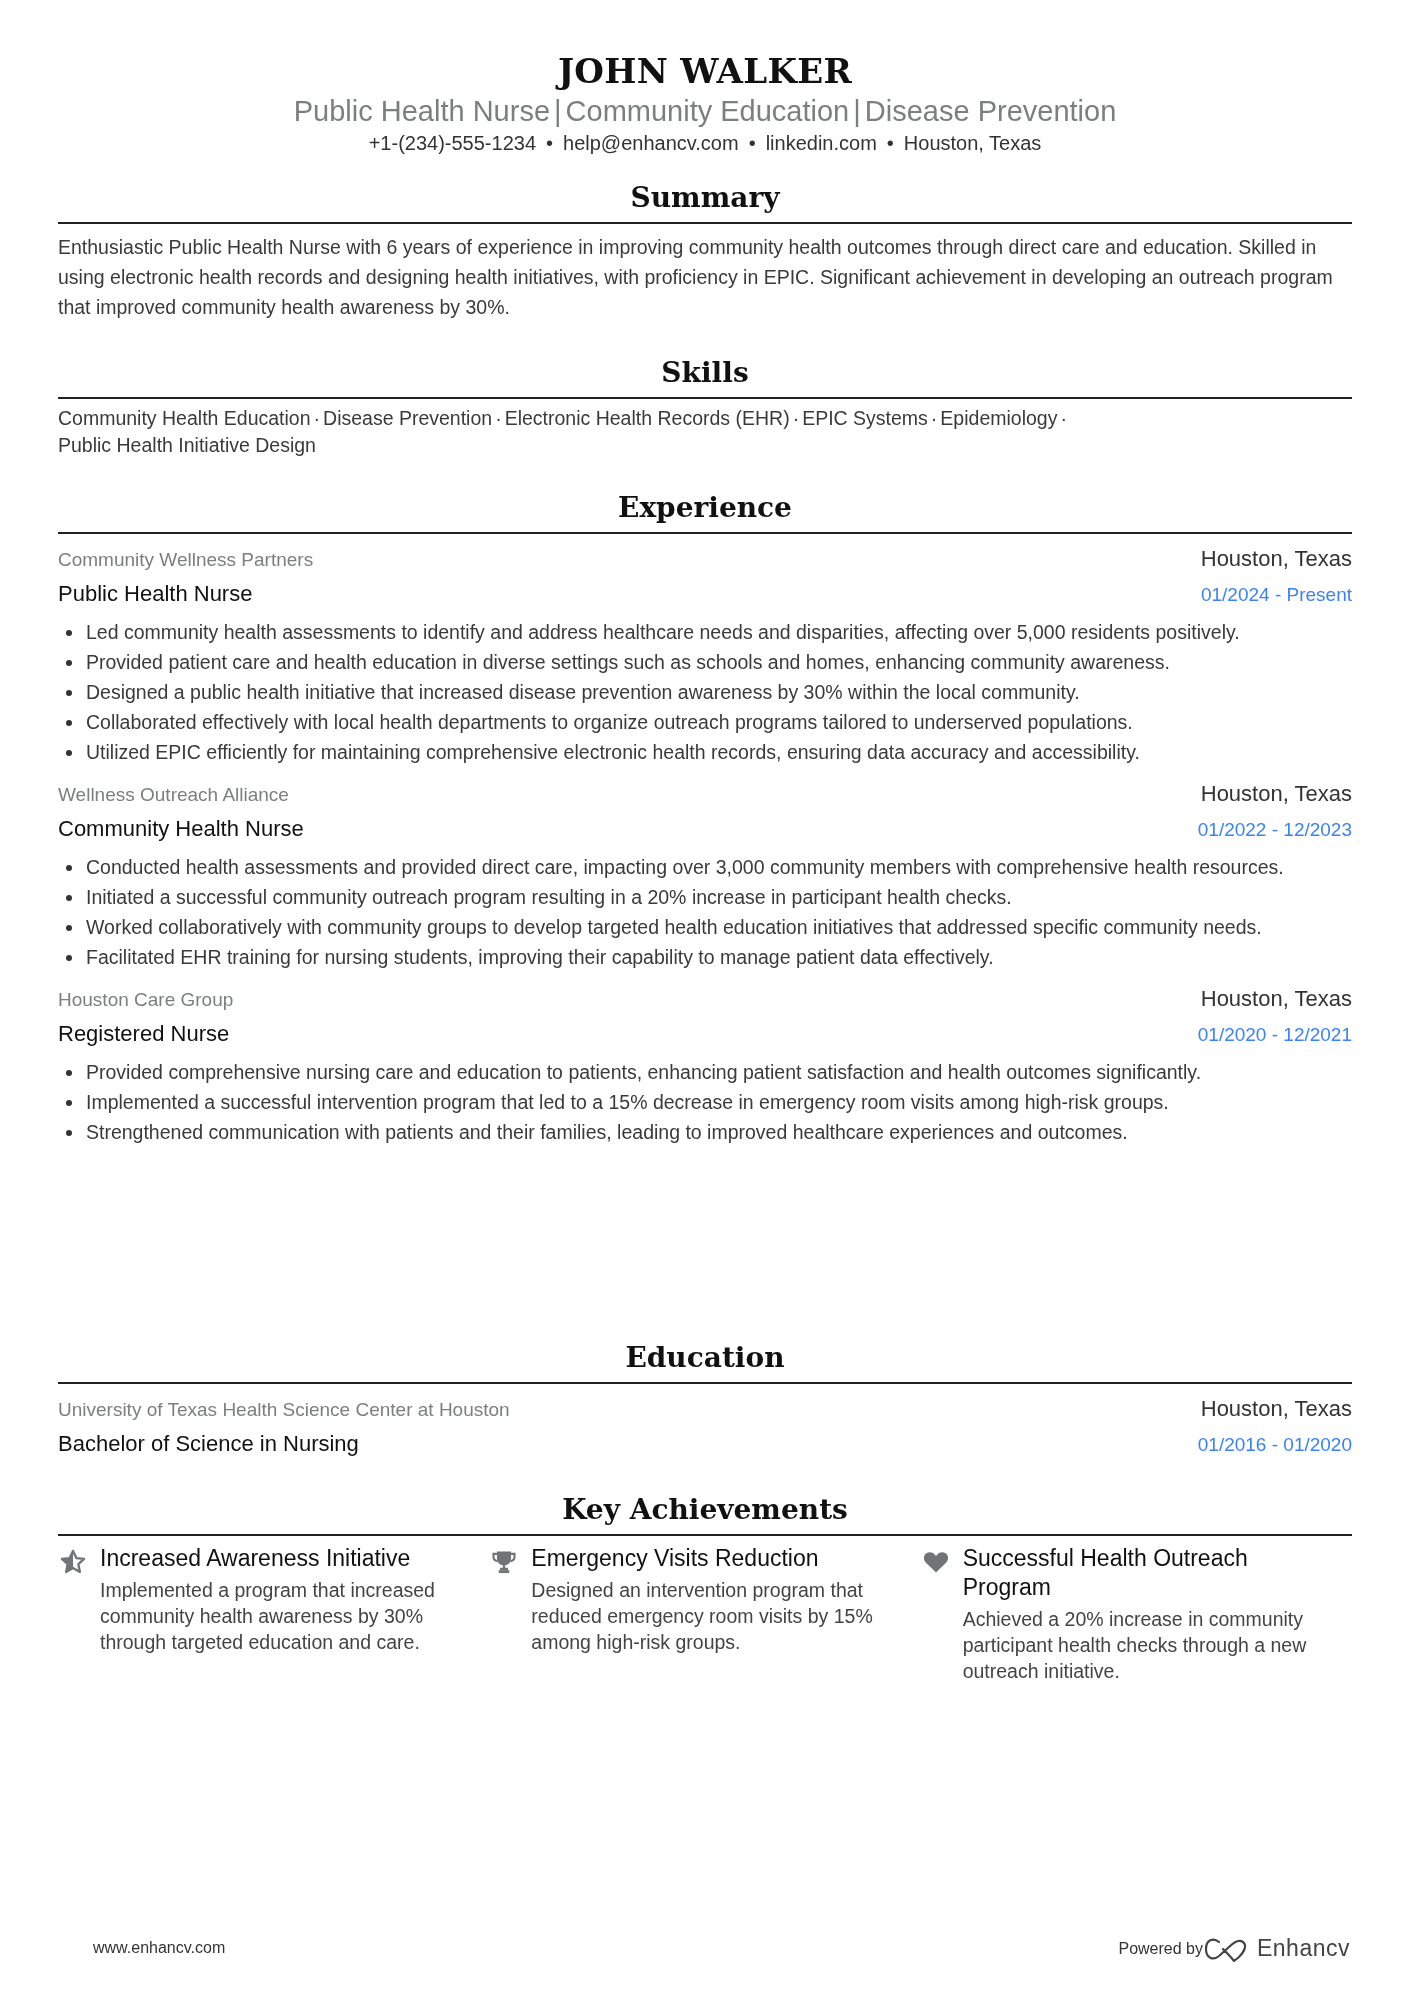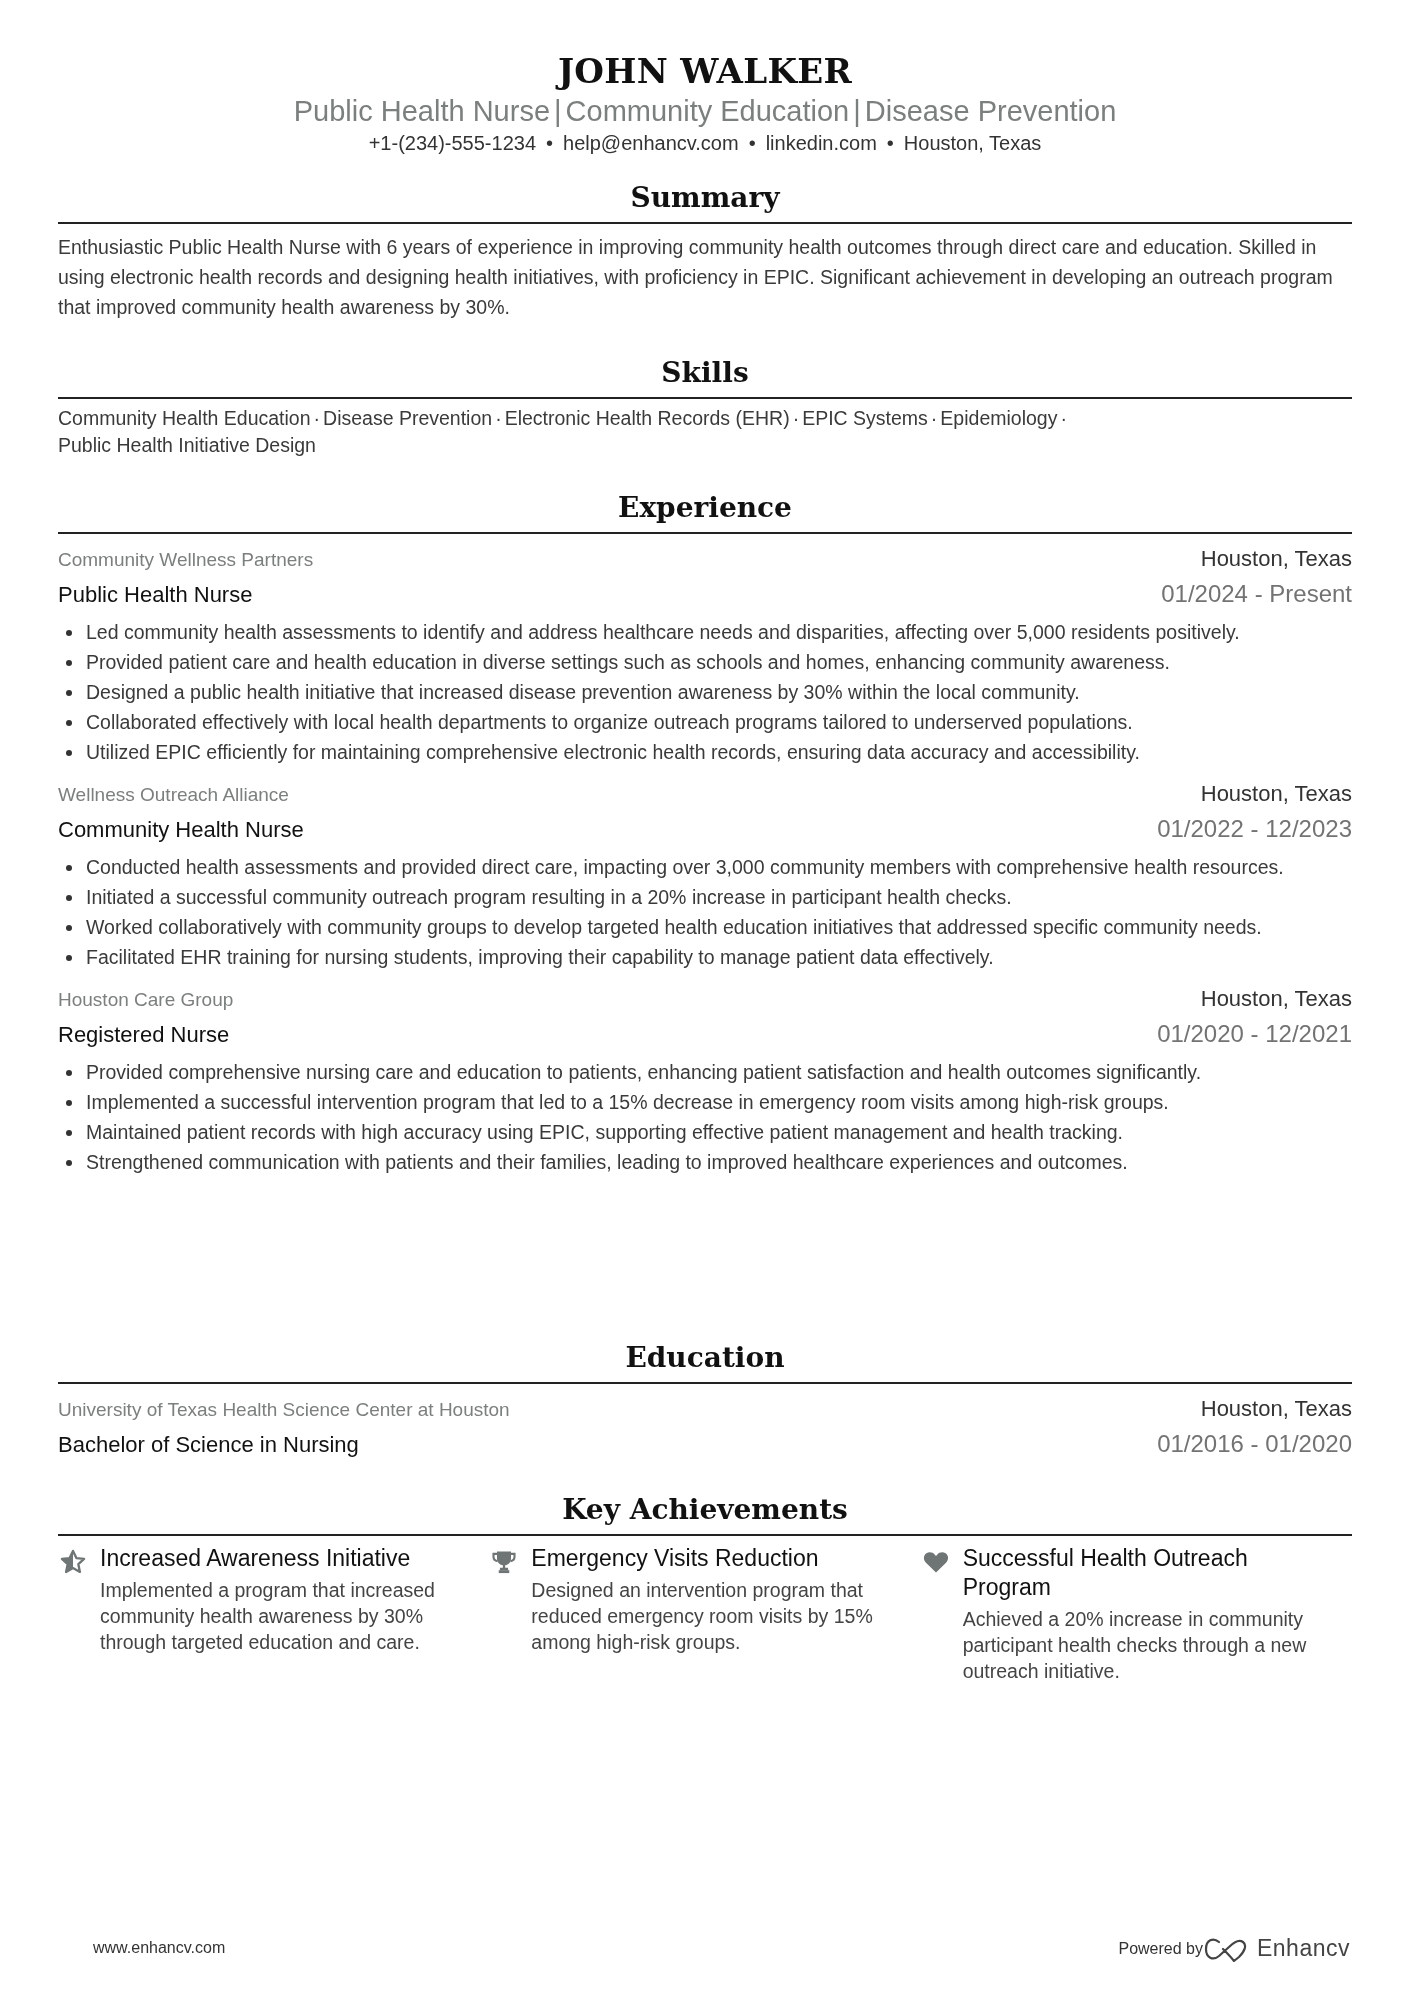--- a/index.html
+++ b/index.html
@@ -24,21 +24,21 @@
     .skills-text { font-size: 19.5px; line-height: 27px; color: #3a3a3a; margin-top: 6px; }
     .skills-text .sk-sep { padding: 0 3px; }
 
     .sec-exp { position: absolute; top: 490px; left: 0; width: 1294px; }
     .job { margin-top: 8px; }
     .job + .job { margin-top: 10px; }
     .row { display: flex; justify-content: space-between; align-items: baseline; }
     .company { font-size: 19px; color: #7b7f7e; line-height: 36px; }
     .loc { font-size: 22px; color: #333; line-height: 30px; }
     .role { font-size: 22px; color: #111; line-height: 32px; }
-    .dates { font-size: 24px; color: #737373; line-height: 32px; }
+    .dates { font-size: 19px; color: #3b82f6; line-height: 32px; }
     ul.bullets { list-style: none; margin-top: 6px; }
     ul.bullets li { position: relative; padding-left: 28px; font-size: 19.5px; line-height: 30px; color: #3a3a3a; }
     ul.bullets li::before { content: ""; position: absolute; left: 8px; top: 13px; width: 6px; height: 6px; border-radius: 50%; background: #333; }
 
     .sec-edu { position: absolute; top: 1340px; left: 0; width: 1294px; }
     .edu { margin-top: 8px; }
 
     .sec-ach { position: absolute; top: 1492px; left: 0; width: 1294px; }
     .ach-grid { display: flex; margin-top: 8px; }
     .ach { width: 443px; display: flex; padding-right: 20px; }
@@ -127,21 +127,20 @@
         <span class="company">Houston Care Group</span>
         <span class="loc">Houston, Texas</span>
       </div>
       <div class="row">
         <span class="role">Registered Nurse</span>
         <span class="dates">01/2020 - 12/2021</span>
       </div>
       <ul class="bullets">
         <li>Provided comprehensive nursing care and education to patients, enhancing patient satisfaction and health outcomes significantly.</li>
         <li>Implemented a successful intervention program that led to a 15% decrease in emergency room visits among high-risk groups.</li>
-        <li>Maintained patient records with high accuracy using EPIC, supporting effective patient management and health tracking.</li>
         <li>Strengthened communication with patients and their families, leading to improved healthcare experiences and outcomes.</li>
       </ul>
     </div>
   </div>
 
   <div class="sec-edu">
     <div class="section-title">Education</div>
     <div class="rule"></div>
     <div class="edu">
       <div class="row">

